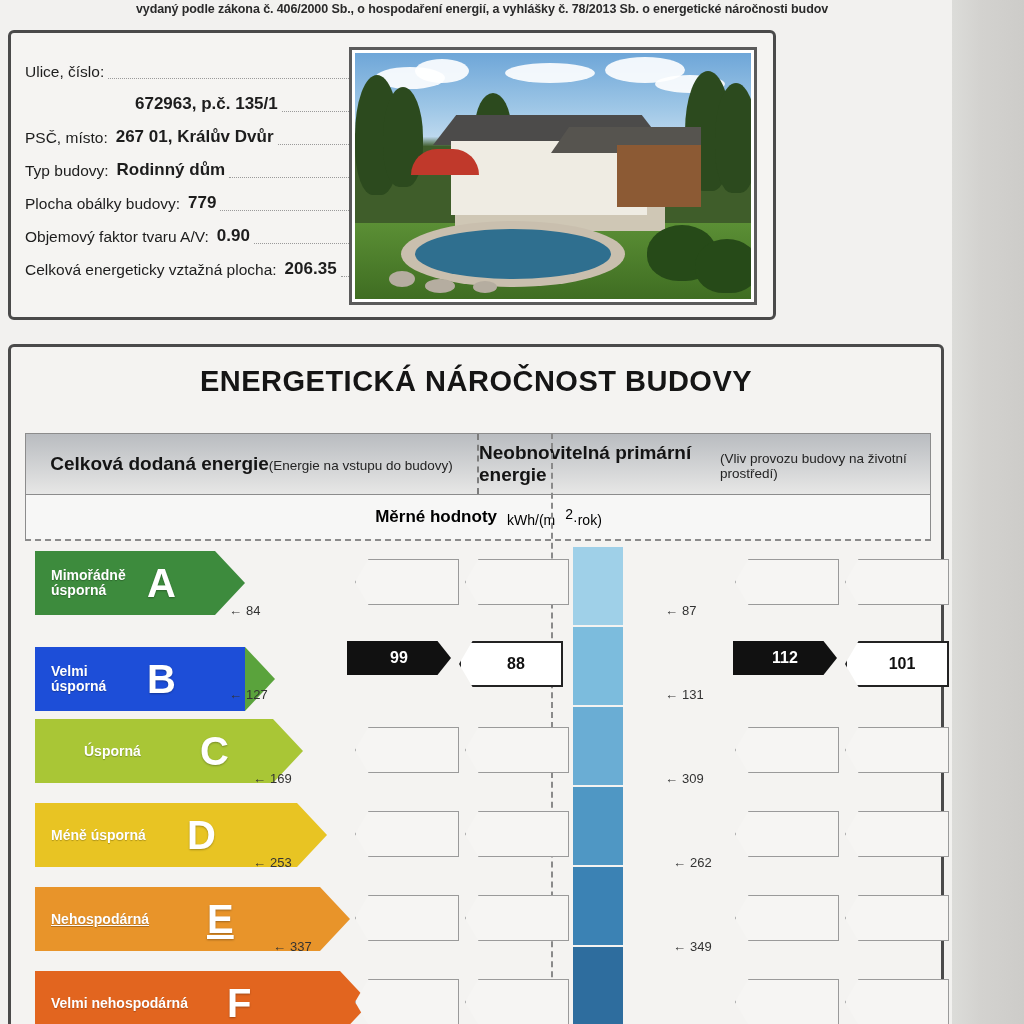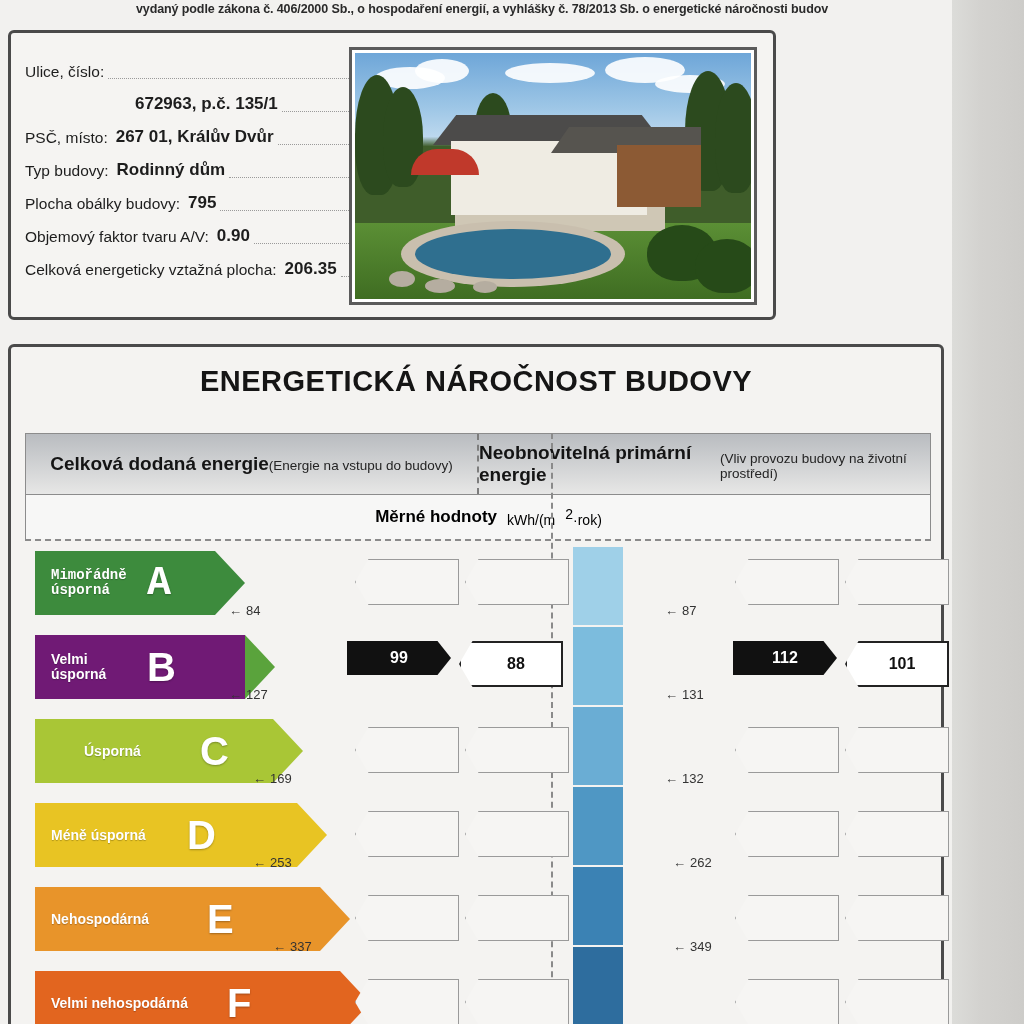--- a/index.html
+++ b/index.html
@@ -251,21 +251,21 @@
         </div>
 
         <div class="info-row">
           <span class="info-label">Typ budovy:</span>
           <span class="info-value">Rodinný dům</span>
           <span class="dots"></span>
         </div>
 
         <div class="info-row">
           <span class="info-label">Plocha obálky budovy:</span>
-          <span class="info-value">795</span>
+          <span class="info-value">779</span>
           <span class="dots"></span>
           <span class="info-unit">m<span class="sup">2</span></span>
         </div>
 
         <div class="info-row">
           <span class="info-label">Objemový faktor tvaru A/V:</span>
           <span class="info-value">0.90</span>
           <span class="dots"></span>
           <span class="info-unit">m<span class="sup">2</span>/m<span class="sup">3</span></span>
         </div>
@@ -339,39 +339,39 @@
           <div class="bluecell" style="background:#9fd0e8;"></div>
           <div class="bluecell" style="background:#7cbcdd;"></div>
           <div class="bluecell" style="background:#6aadd4;"></div>
           <div class="bluecell" style="background:#4f97c4;"></div>
           <div class="bluecell" style="background:#3b82b4;"></div>
           <div class="bluecell" style="background:#2e6d9e;"></div>
 
         </div>
 
         <div class="row" style="top:0px;">
-          <div class="band" style="width:180px;background:#3d8b3d;font-family:Liberation Mono, monospace;">
+          <div class="band" style="width:180px;background:#3d8b3d;">
             <span class="lbl">Mimořádně úsporná</span>
             <span class="letter">A</span>
             <span class="tip" style="border-left:30px solid #3d8b3d;"></span>
           </div>
           <div class="hex-empty" style="left:330px;top:12px;"></div>
           <div class="hex-empty" style="left:440px;top:12px;"></div>
           <div class="hex-empty" style="left:710px;top:12px;"></div>
           <div class="hex-empty" style="left:820px;top:12px;"></div>
           <div class="bound" style="left:204px;top:56px;">
             <span class="arrow-left">←</span><span>84</span>
           </div>
           <div class="bound" style="left:640px;top:56px;">
             <span class="arrow-left">←</span><span>87</span>
           </div>
         </div>
 
         <div class="row" style="top:84px;">
-          <div class="band" style="width:210px;background:#701a75;">
+          <div class="band" style="width:210px;background:#1d4ed8;margin-top:12px;">
             <span class="lbl">Velmi úsporná</span>
             <span class="letter">B</span>
             <span class="tip" style="border-left:30px solid #5aa33c;"></span>
           </div>
           <div class="hex-black" style="left:322px;top:10px;">99</div>
           <div class="hex-out" style="left:434px;top:10px;">88</div>
           <div class="hex-black" style="left:708px;top:10px;">112</div>
           <div class="hex-out" style="left:820px;top:10px;">101</div>
           <div class="bound" style="left:204px;top:56px;">
             <span class="arrow-left">←</span><span>127</span>
@@ -388,21 +388,21 @@
             <span class="tip" style="border-left:30px solid #a9c636;"></span>
           </div>
           <div class="hex-empty" style="left:330px;top:12px;"></div>
           <div class="hex-empty" style="left:440px;top:12px;"></div>
           <div class="hex-empty" style="left:710px;top:12px;"></div>
           <div class="hex-empty" style="left:820px;top:12px;"></div>
           <div class="bound" style="left:228px;top:56px;">
             <span class="arrow-left">←</span><span>169</span>
           </div>
           <div class="bound" style="left:640px;top:56px;">
-            <span class="arrow-left">←</span><span>132</span>
+            <span class="arrow-left">←</span><span>309</span>
           </div>
         </div>
 
         <div class="row" style="top:252px;">
           <div class="band" style="width:262px;background:#e8c423;">
             <span class="lbl" style="width:150px;">Méně  úsporná</span>
             <span class="letter">D</span>
             <span class="tip" style="border-left:30px solid #e8c423;"></span>
           </div>
           <div class="hex-empty" style="left:330px;top:12px;"></div>
@@ -411,21 +411,21 @@
           <div class="hex-empty" style="left:820px;top:12px;"></div>
           <div class="bound" style="left:228px;top:56px;">
             <span class="arrow-left">←</span><span>253</span>
           </div>
           <div class="bound" style="left:648px;top:56px;">
             <span class="arrow-left">←</span><span>262</span>
           </div>
         </div>
 
         <div class="row" style="top:336px;">
-          <div class="band" style="width:285px;background:#e8942a;">
+          <div class="band" style="width:285px;background:#e8942a;text-decoration:underline;">
             <span class="lbl" style="width:170px;">Nehospodárná</span>
             <span class="letter">E</span>
             <span class="tip" style="border-left:30px solid #e8942a;"></span>
           </div>
           <div class="hex-empty" style="left:330px;top:12px;"></div>
           <div class="hex-empty" style="left:440px;top:12px;"></div>
           <div class="hex-empty" style="left:710px;top:12px;"></div>
           <div class="hex-empty" style="left:820px;top:12px;"></div>
           <div class="bound" style="left:248px;top:56px;">
             <span class="arrow-left">←</span><span>337</span>

